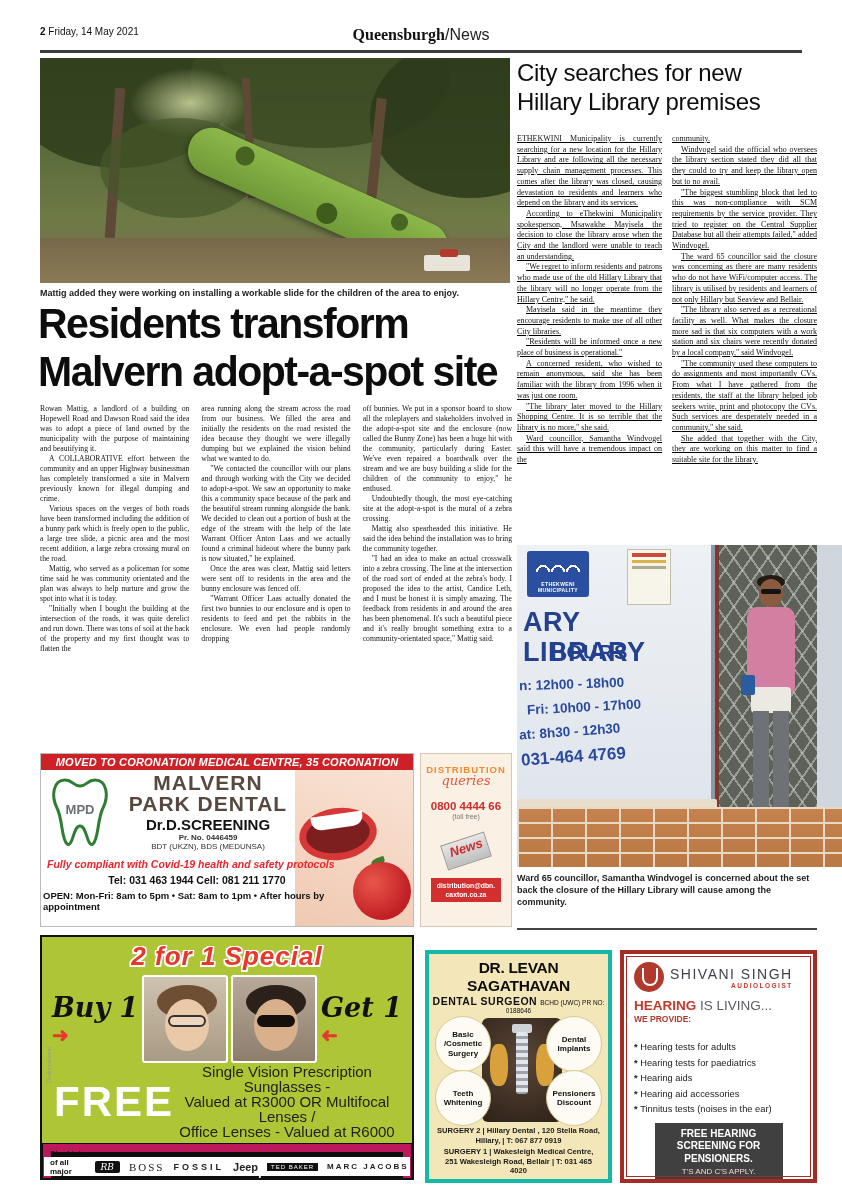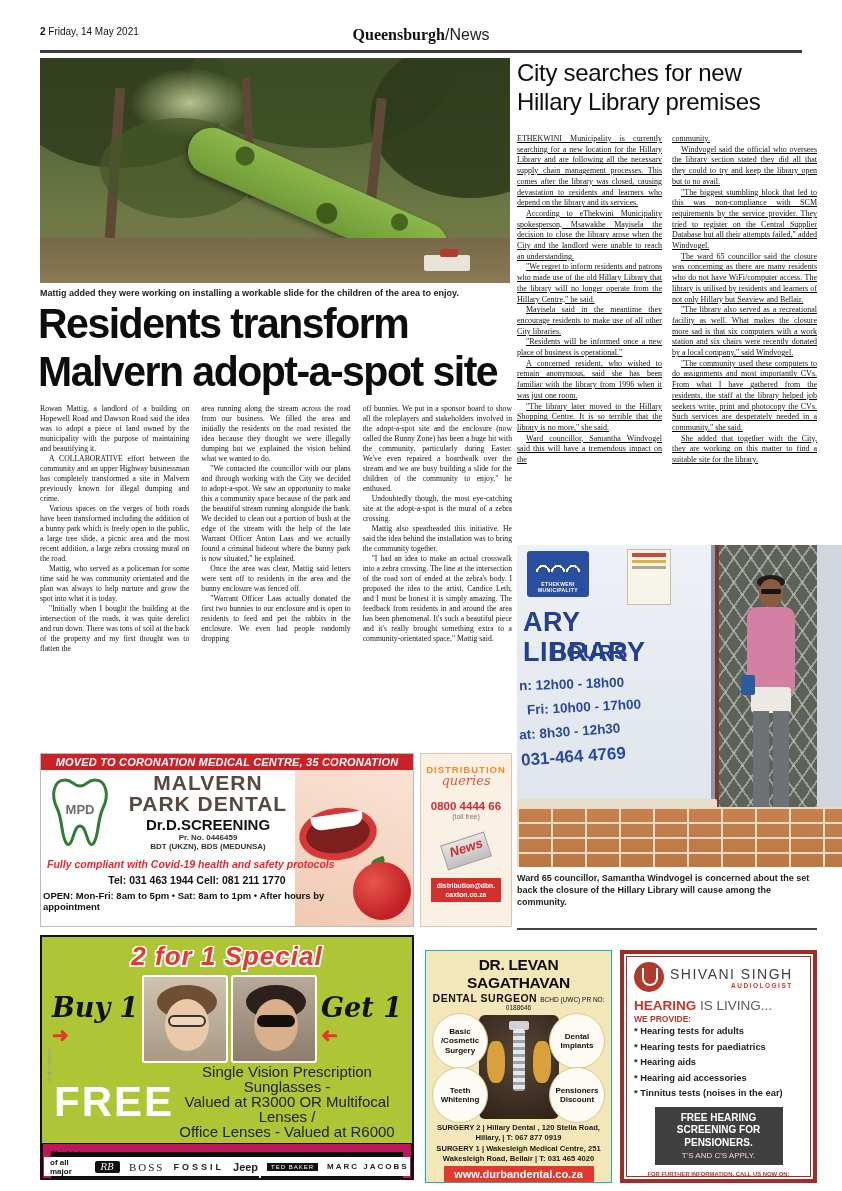--- a/index.html
+++ b/index.html
@@ -107,21 +107,21 @@
   
   .ad-malvern { position:absolute; left:40px; top:753px; width:374px; height:174px; border:1px solid #bbb; background:#fff; overflow:hidden; }
   .mpd-banner { height:16px; background:#cc2127; color:#fff; font-weight:bold; font-style:italic; font-size:11px; text-align:center; line-height:16px; letter-spacing:.2px; }
   .tooth-wrap { position:absolute; left:8px; top:22px; width:62px; height:74px; }
   .tooth-svg { position:absolute; inset:0; }
   .mpd-label { position:absolute; left:0; top:26px; width:62px; text-align:center; font-weight:bold; font-size:13px; color:#6b6f72; }
   .mpd-center { position:absolute; left:72px; top:18px; width:190px; text-align:center; }
   .mpd-name { font-weight:bold; font-size:21px; line-height:21px; letter-spacing:1px; color:#574840; }
   .mpd-doctor { font-weight:bold; font-size:15px; color:#111; margin-top:2px; }
   .mpd-pr { font-size:8px; font-weight:bold; color:#333; margin-top:0; }
-  .mpd-qual { font-size:8px; font-weight:bold; color:#333; }
+  .mpd-qual { font-size:8px; font-weight:normal; color:#333; }
   .mpd-covid { position:absolute; left:6px; top:104px; width:300px; font-style:italic; font-weight:bold; font-size:10.5px; color:#e8262d; }
   .mpd-tel { position:absolute; left:6px; top:120px; width:300px; text-align:center; font-weight:bold; font-size:10.5px; color:#111; }
   .mpd-open { position:absolute; left:2px; top:136px; width:340px; font-weight:bold; font-size:9.5px; color:#111; }
   .mouth-photo { position:absolute; right:0; top:16px; width:118px; height:158px; background:linear-gradient(200deg,#f9e3d4,#f0c9b2); overflow:hidden; }
   .mouth { position:absolute; left:4px; top:38px; width:78px; height:52px; border-radius:50%; background:#7e1f1f; border:7px solid #d63838; transform:rotate(-8deg); }
   .teeth { position:absolute; left:16px; top:44px; width:52px; height:14px; border-radius:0 0 10px 10px; background:#fff; transform:rotate(-8deg); }
   .apple { position:absolute; right:2px; bottom:8px; width:58px; height:58px; border-radius:50%; background:radial-gradient(circle at 35% 35%, #e9564a, #c01f24 70%); }
   .apple-leaf { position:absolute; right:28px; bottom:62px; width:14px; height:8px; border-radius:50% 0; background:#3f7d2c; transform:rotate(-20deg); }
   .side-code { position:absolute; writing-mode:vertical-rl; transform:rotate(180deg); font-size:5px; color:#999; }
 
@@ -165,21 +165,21 @@
   .tk-stockists { font-weight:bold; font-size:8px; color:#111; }
   .brand { font-size:9px; color:#222; white-space:nowrap; }
   .brand-badge { background:#111; color:#fff; padding:1px 6px; border-radius:2px; font-family:"DejaVu Serif", serif; font-style:italic; font-size:9px; }
   .brand-boss { font-family:"Liberation Serif", serif; letter-spacing:2px; font-size:11px; }
   .brand-fossil { letter-spacing:3px; font-weight:bold; font-size:9px; }
   .brand-jeep { font-weight:bold; font-size:11px; }
   .brand-ted { background:#111; color:#fff; padding:1px 4px; font-size:6px; letter-spacing:1px; }
   .brand-marc { letter-spacing:2px; font-weight:bold; font-size:8px; }
 
   
-  .ad-levan { position:absolute; left:425px; top:950px; width:187px; height:233px; background:#f3e6b8; border:1px solid #14b8a6; overflow:hidden; text-align:center; }
+  .ad-levan { position:absolute; left:425px; top:950px; width:187px; height:233px; background:#f3e6b8; border:4px solid #14b8a6; overflow:hidden; text-align:center; }
   .lv-title { margin-top:5px; font-weight:bold; font-size:15.5px; letter-spacing:-.3px; color:#0d0d0d; }
   .lv-sub { font-size:6.5px; color:#111; }
   .lv-sub b { font-size:10.5px; letter-spacing:.5px; margin-right:3px; }
   .lv-stage { position:relative; height:108px; margin-top:2px; }
   .implant-box { position:absolute; left:53px; top:2px; width:80px; height:104px; background:radial-gradient(circle at 50% 40%, #5a4636, #2e2119); border-radius:6px; }
   .implant-screw { position:absolute; left:34px; top:14px; width:12px; height:62px; border-radius:3px;
     background:repeating-linear-gradient(180deg,#e3e7ec 0 4px,#9aa2ac 4px 7px); }
   .implant-cap { position:absolute; left:30px; top:6px; width:20px; height:9px; background:#cfd3d8; border-radius:2px; }
   .implant-tooth { position:absolute; top:26px; width:18px; height:42px; border-radius:40%; background:#d8a13c; }
   .it-l { left:8px; } .it-r { right:8px; }
@@ -192,21 +192,21 @@
   
   .ad-shivani { position:absolute; left:620px; top:950px; width:197px; height:233px; background:#fff; border:4px solid #a32c26; outline:1px solid #a32c26; outline-offset:-7px; overflow:hidden; padding:8px 10px 0; }
   .sh-head { display:flex; align-items:center; gap:6px; }
   .sh-logo { width:30px; height:30px; border-radius:50%; background:#b03a2e; position:relative; flex:0 0 auto; }
   .sh-logo::after { content:""; position:absolute; left:8px; top:6px; width:12px; height:16px; border:2px solid #fff; border-top:none; border-radius:0 0 10px 10px; }
   .sh-name { font-size:14px; letter-spacing:1.5px; color:#3f3f4a; }
   .sh-audio { font-size:6.5px; font-weight:bold; letter-spacing:1.5px; color:#c0392b; text-align:right; }
   .sh-tag { margin-top:6px; font-size:13.5px; color:#5b5b63; }
   .sh-tag b { color:#c0392b; }
   .sh-provide { font-size:8.5px; font-weight:bold; color:#b03a2e; margin-top:1px; }
-  .sh-list { list-style:none; margin-top:0;font-weight:bold; }
+  .sh-list { list-style:none; margin-top:16px; }
   .sh-list li { font-size:9.3px; color:#222; line-height:15.5px; }
   .sh-list li::before { content:"* "; font-weight:bold; }
   .sh-box { margin:5px auto 0; width:128px; background:#404040; color:#fff; text-align:center; padding:5px 4px; }
   .sh-box-main { font-weight:bold; font-size:10px; line-height:12.5px; }
   .sh-box-terms { font-size:8px; margin-top:2px; color:#f2d3cd; }
   .sh-footer { margin-top:6px; text-align:center; font-size:5.9px; font-weight:bold; color:#b03a2e; line-height:7.5px; }
 </style>
 </head>
 <body>
 

